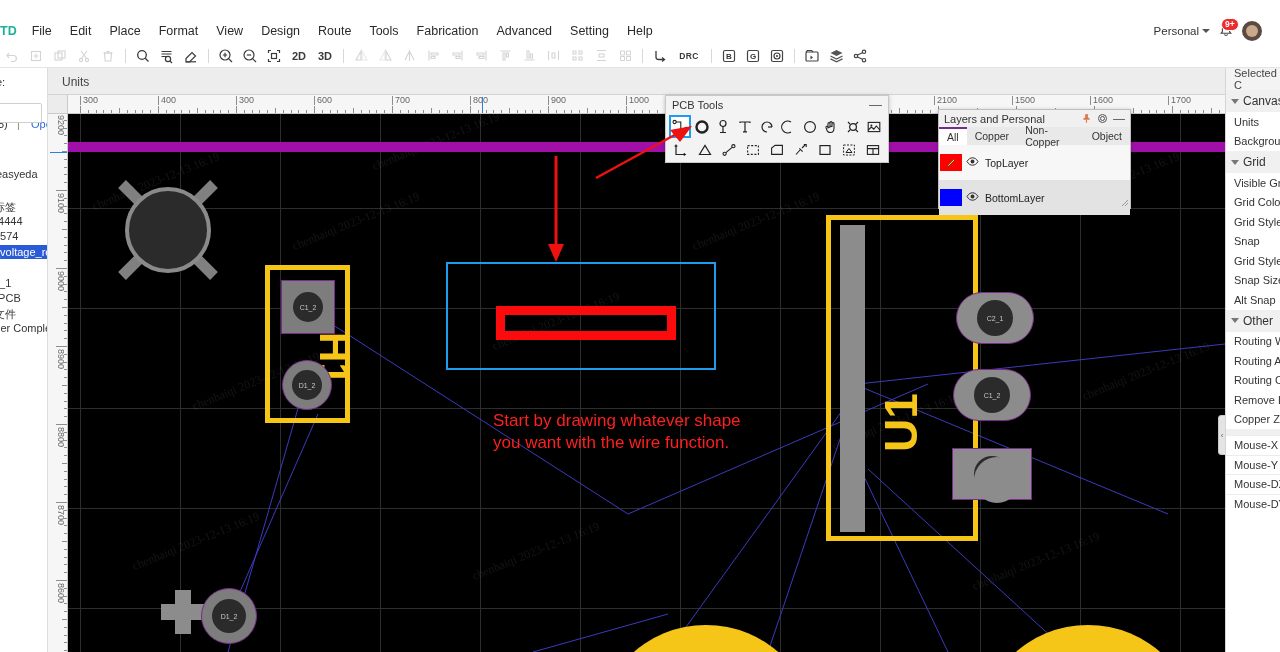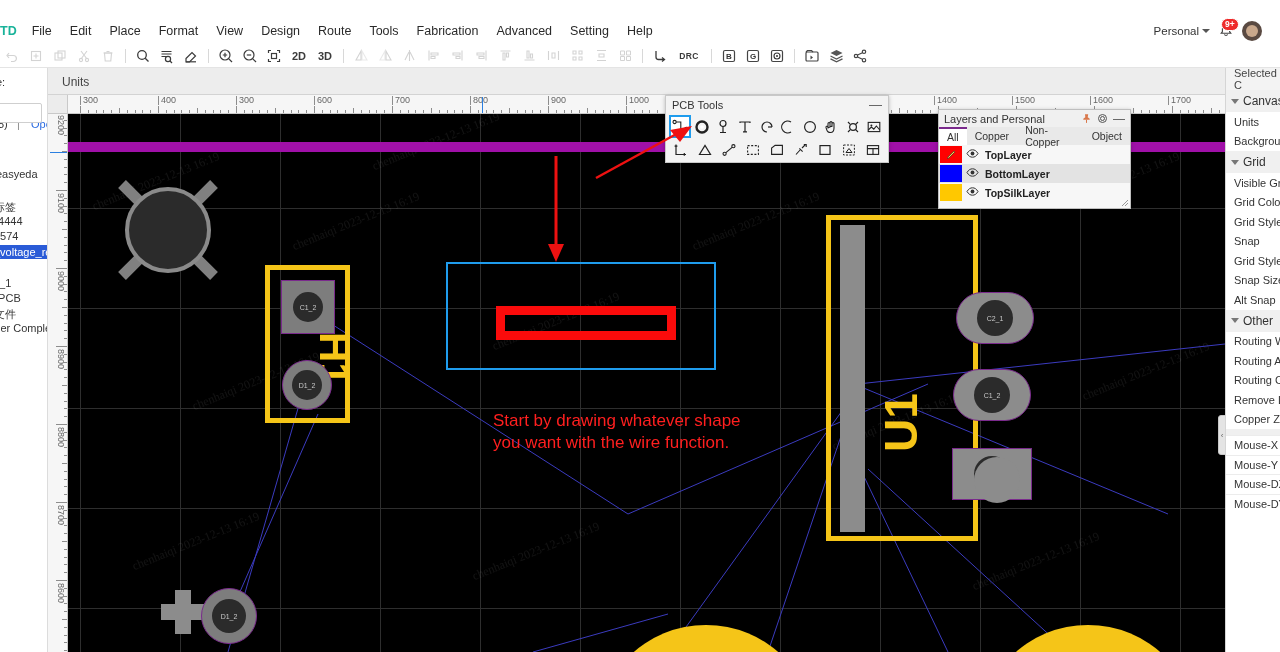--- a/index.html
+++ b/index.html
@@ -160,21 +160,21 @@
 
   
   .layers {
     position:absolute; left:938px; top:109px; width:193px; height:100px;
     background:#f7f7f7; border:1px solid #bfbfbf; box-shadow:0 1px 4px rgba(0,0,0,.25);
   }
   .ly-head { height:17px; display:flex; align-items:center; justify-content:space-between; padding:0 5px; font-size:11px; color:#333; background:#f0f0f0;}
   .ly-tabs { display:flex; height:18px; background:#e9e9e9; font-size:10.5px; color:#333; }
   .ly-tab { padding:0 8px; display:flex; align-items:center; }
   .ly-tab.active { background:#fff; border-top:2px solid #7a2a8c; }
-  .ly-row { display:flex; align-items:center; height:19px; font-size:10.5px; color:#222;font-weight:bold; }
+  .ly-row { display:flex; align-items:center; height:35px; font-size:10.5px; color:#222; }
   .ly-row.hl { background:#e3e3e3; }
   .ly-swatch { width:22px; height:17px; margin:0 4px 0 1px; display:flex;align-items:center;justify-content:center;}
   .eye { margin-right:6px; }
   .ly-resize { position:absolute; right:1px; bottom:1px; width:10px; height:10px; }
 
   
   .rightpanel {
     position:absolute; left:1225px; top:68px; width:55px; height:584px;
     background:#ffffff; border-left:1px solid #d5d5d5; overflow:hidden;
     font-size:11px; color:#333;
@@ -449,21 +449,21 @@
 <div class="ruler-corner"></div>
 <div class="ruler-h" id="ruler-h">
       <div class="rlab" style="left: 12px;">300</div>
       <div class="rlab" style="left: 90px;">400</div>
       <div class="rlab" style="left: 168px;">300</div>
       <div class="rlab" style="left: 246px;">600</div>
       <div class="rlab" style="left: 324px;">700</div>
       <div class="rlab" style="left: 402px;">800</div>
       <div class="rlab" style="left: 480px;">900</div>
       <div class="rlab" style="left: 558px;">1000</div>
-      <div class="rlab" style="left: 866px;">1400</div>
+      <div class="rlab" style="left: 866px;">2100</div>
       <div class="rlab" style="left: 944px;">1500</div>
       <div class="rlab" style="left: 1022px;">1600</div>
       <div class="rlab" style="left: 1100px;">1700</div>
       <div class="rtick" style="left: 12px; height: 7px;"></div>
       <div class="rtick" style="left: 19.8px; height: 3px;"></div>
       <div class="rtick" style="left: 27.6px; height: 3px;"></div>
       <div class="rtick" style="left: 35.4px; height: 3px;"></div>
       <div class="rtick" style="left: 43.2px; height: 3px;"></div>
       <div class="rtick" style="left: 51px; height: 5px;"></div>
       <div class="rtick" style="left: 58.8px; height: 3px;"></div>
@@ -956,28 +956,20 @@
           <span>TopLayer</span>
         </div>
         <div class="ly-row hl">
           <div class="ly-swatch" style="background: rgb(0, 0, 255);"></div>
           <span class="eye"><svg width="13" height="11" viewBox="0 0 13 11">
               <path d="M1 5.5C2.6 2.8 4.4 1.8 6.5 1.8s3.9 1 5.5 3.7c-1.6 2.7-3.4 3.7-5.5 3.7S2.6 8.2 1 5.5z" fill="none" stroke="#333" stroke-width="1"></path>
               <circle cx="6.5" cy="5.5" r="1.9" fill="#333"></circle>
             </svg></span>
           <span>BottomLayer</span>
         </div>
-        <div class="ly-row">
-          <div class="ly-swatch" style="background: rgb(255, 200, 0);"></div>
-          <span class="eye"><svg width="13" height="11" viewBox="0 0 13 11">
-              <path d="M1 5.5C2.6 2.8 4.4 1.8 6.5 1.8s3.9 1 5.5 3.7c-1.6 2.7-3.4 3.7-5.5 3.7S2.6 8.2 1 5.5z" fill="none" stroke="#333" stroke-width="1"></path>
-              <circle cx="6.5" cy="5.5" r="1.9" fill="#333"></circle>
-            </svg></span>
-          <span>TopSilkLayer</span>
-        </div>
       </div>
   <svg class="ly-resize" viewBox="0 0 10 10">
         <path d="M9 3L3 9M9 6L6 9" stroke="#999" stroke-width="1"></path>
       </svg>
 </div>
 
 <div class="collapse-handle">‹</div>
 
 <div class="rightpanel">
   <div class="rp-hdr">Selected C</div>

